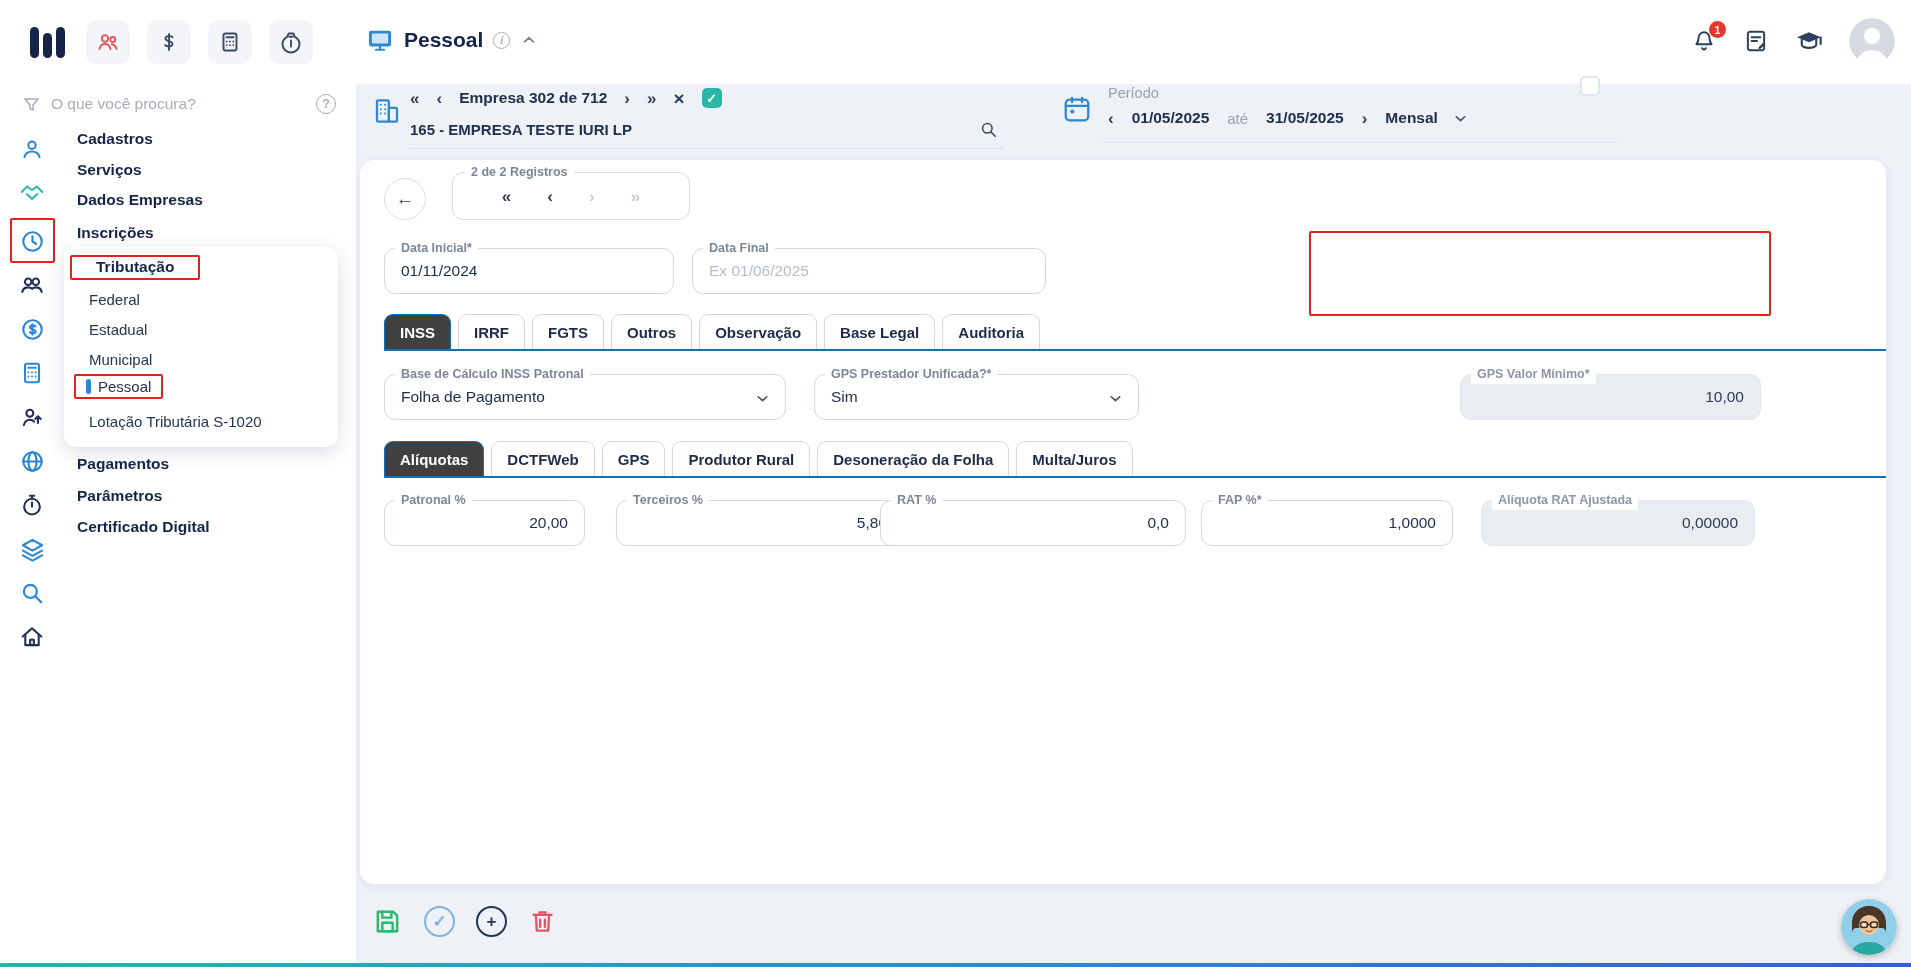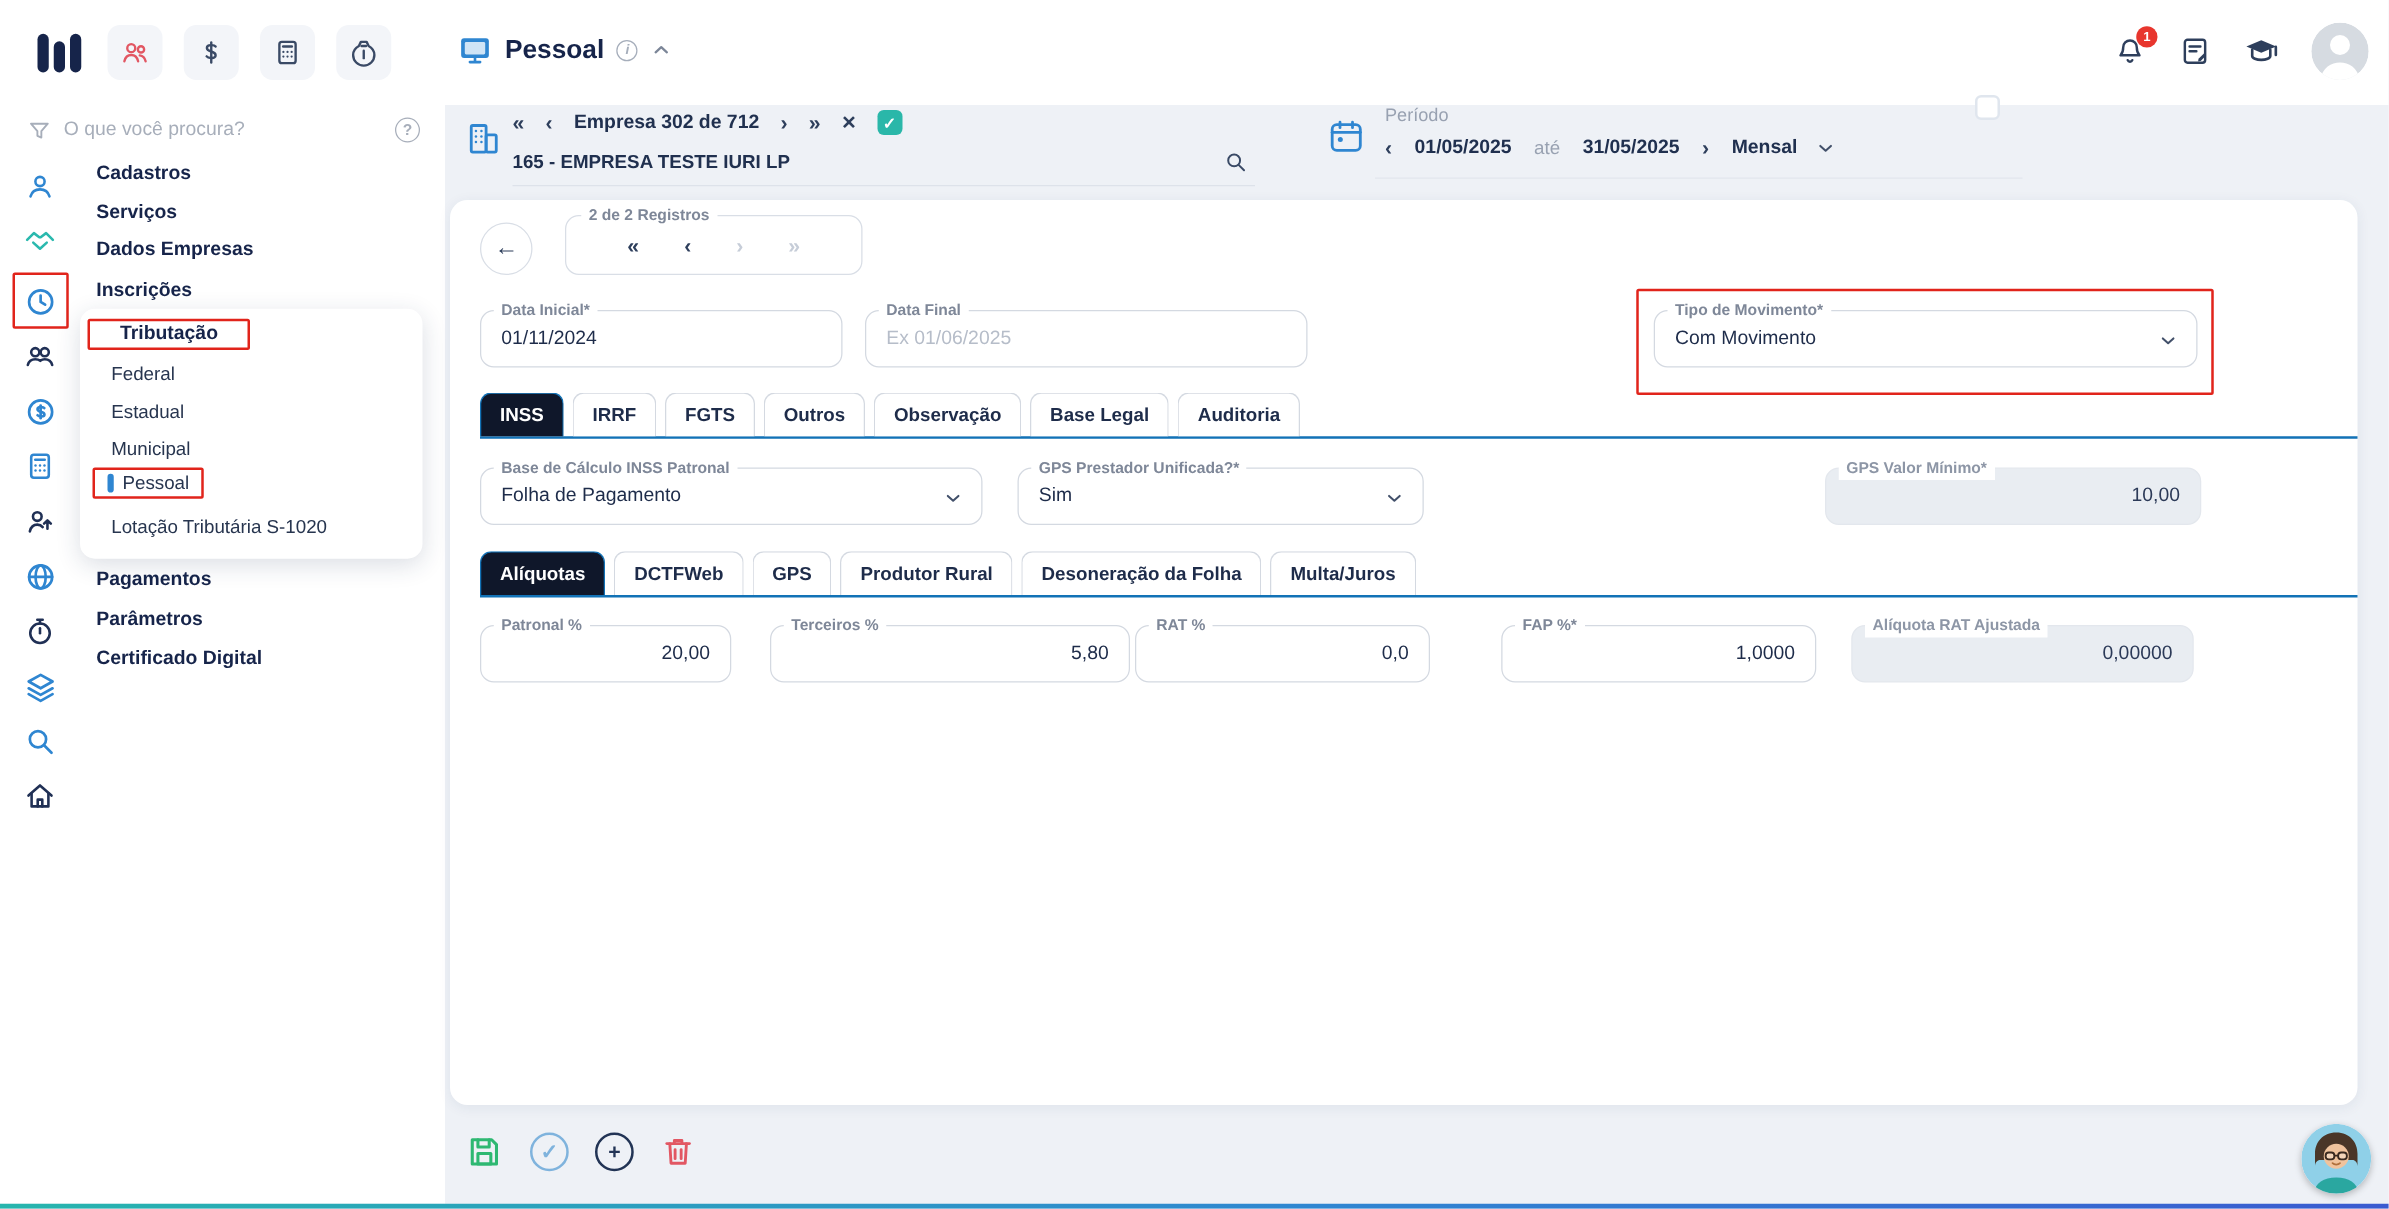--- a/index.html
+++ b/index.html
@@ -70,21 +70,21 @@
   .ffield input::placeholder{color:#b6bdc9}
   .ffield.num input{text-align:right}
   .ffield .fvalue{line-height:44px;padding:0 16px;font-size:15.5px;color:#1e2c4a}
   .ffield.select{cursor:pointer}
   .ffield .chev{position:absolute;right:14px;top:15px;color:#42506a}
   .ffield.disabled{background:#e9edf2;border-color:#e3e7ed}
   .ffield.disabled .flabel{color:#8d96a6}
   .ffield.disabled .fvalue{text-align:right;color:#2c3a58}
   .tabs{position:absolute;left:24px;right:0;height:37px;border-bottom:2.5px solid #1272b6;display:flex;align-items:flex-end;gap:7px}
   .tab{height:35px;padding:0 15px;display:flex;align-items:center;border:1px solid #d4d9e1;border-bottom:0;border-radius:9px 9px 0 0;background:#fff;font-size:15px;font-weight:600;color:#1e2c4a;cursor:pointer;white-space:nowrap}
-  .tab.active{background:#0f172a;border-color:#1272b6;color:#fff;font-weight:700}
+  .tab.active{background:#404040;border-color:#1272b6;color:#fff;font-weight:700}
 
   
   .actions{position:absolute;left:372px;top:906px;display:flex;align-items:center;gap:21px}
   .act{display:flex;align-items:center;justify-content:center;cursor:pointer}
   .circle-act{width:31px;height:31px;border-radius:50%;border:2px solid;display:flex;align-items:center;justify-content:center;font-size:17px;font-weight:700;line-height:1}
   .circle-act.check{border-color:#7fb3dd;color:#7fb3dd}
   .circle-act.plus{border-color:#223455;color:#223455}
   .avatar-bottom{position:absolute;right:14px;bottom:12px;width:56px;height:56px;border-radius:50%;overflow:hidden;box-shadow:0 2px 6px rgba(0,0,0,.25);cursor:pointer}
   .bottom-line{position:absolute;left:0;bottom:0;width:100%;height:4px;background:linear-gradient(90deg,#27b5ad,#2f86d1 55%,#3a5bd0)}
 </style>
@@ -371,27 +371,20 @@
     </div>
 
     <div class="ffield" style="left:24px;top:88px;width:290px">
       <span class="flabel">Data Inicial*</span>
       <input type="text" value="01/11/2024" style="">
     </div>
     <div class="ffield" style="left:332px;top:88px;width:354px">
       <span class="flabel">Data Final</span>
       <input type="text" placeholder="Ex 01/06/2025" style="">
     </div>
-    <div class="ffield select" style="left:963px;top:88px;width:435px">
-      <span class="flabel">Tipo de Movimento*</span>
-      <div class="fvalue">Com Movimento</div>
-      <svg class="chev" width="17" height="17" viewBox="0 0 24 24" fill="none" stroke="#42506a" stroke-width="2.3" stroke-linecap="round" stroke-linejoin="round">
-          <path d="M6 9.5l6 5.5 6-5.5"></path>
-        </svg>
-    </div>
     <div class="anno" style="left:949px;top:71px;width:462px;height:85px"></div>
 
     <div class="tabs" style="top:154px">
       <div class="tab active">INSS</div>
       <div class="tab">IRRF</div>
       <div class="tab">FGTS</div>
       <div class="tab">Outros</div>
       <div class="tab">Observação</div>
       <div class="tab">Base Legal</div>
       <div class="tab">Auditoria</div>
@@ -426,21 +419,21 @@
     </div>
 
     <div class="ffield num" style="left:24px;top:340px;width:201px">
       <span class="flabel">Patronal %</span>
       <input type="text" value="20,00" style="">
     </div>
     <div class="ffield num" style="left:256px;top:340px;width:288px">
       <span class="flabel">Terceiros %</span>
       <input type="text" value="5,80" style="">
     </div>
-    <div class="ffield num" style="left:548px;top:340px;width:236px">
+    <div class="ffield num" style="left:520px;top:340px;width:306px">
       <span class="flabel">RAT %</span>
       <input type="text" value="0,0" style="">
     </div>
     <div class="ffield num" style="left:841px;top:340px;width:252px">
       <span class="flabel">FAP %*</span>
       <input type="text" value="1,0000" style="">
     </div>
     <div class="ffield disabled" style="left:1121px;top:340px;width:274px">
       <span class="flabel">Alíquota RAT Ajustada</span>
       <div class="fvalue">0,00000</div>

